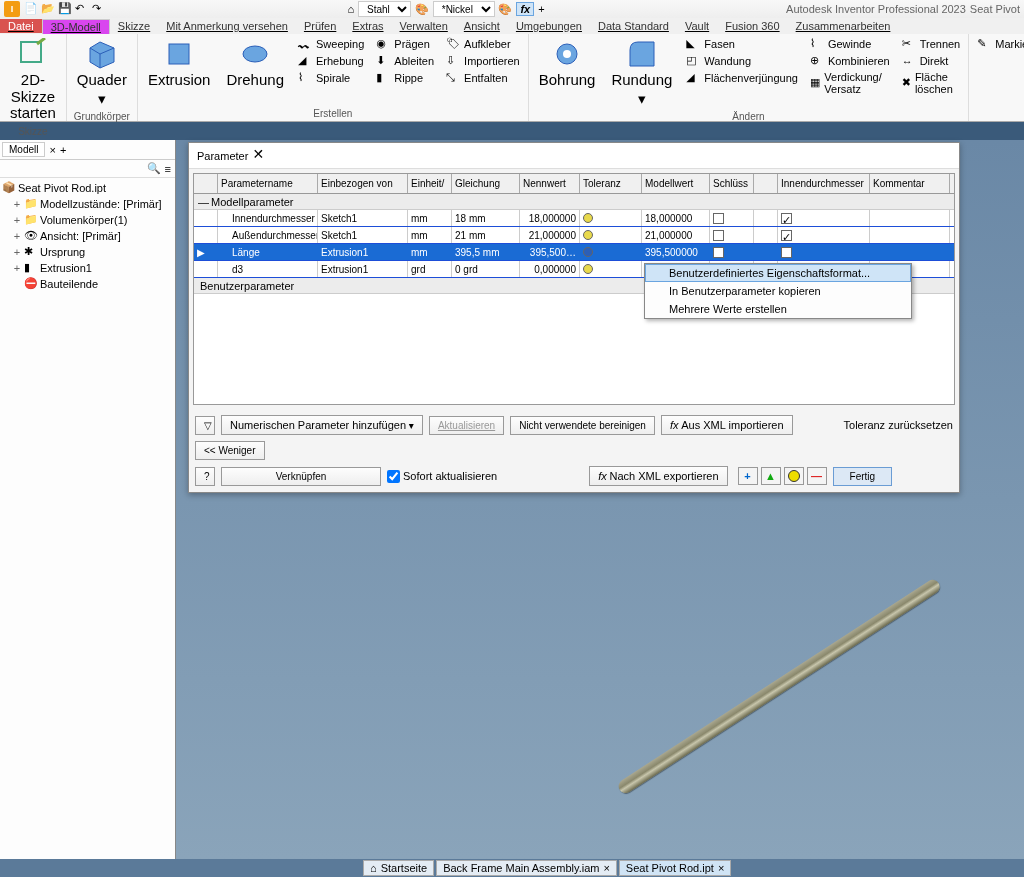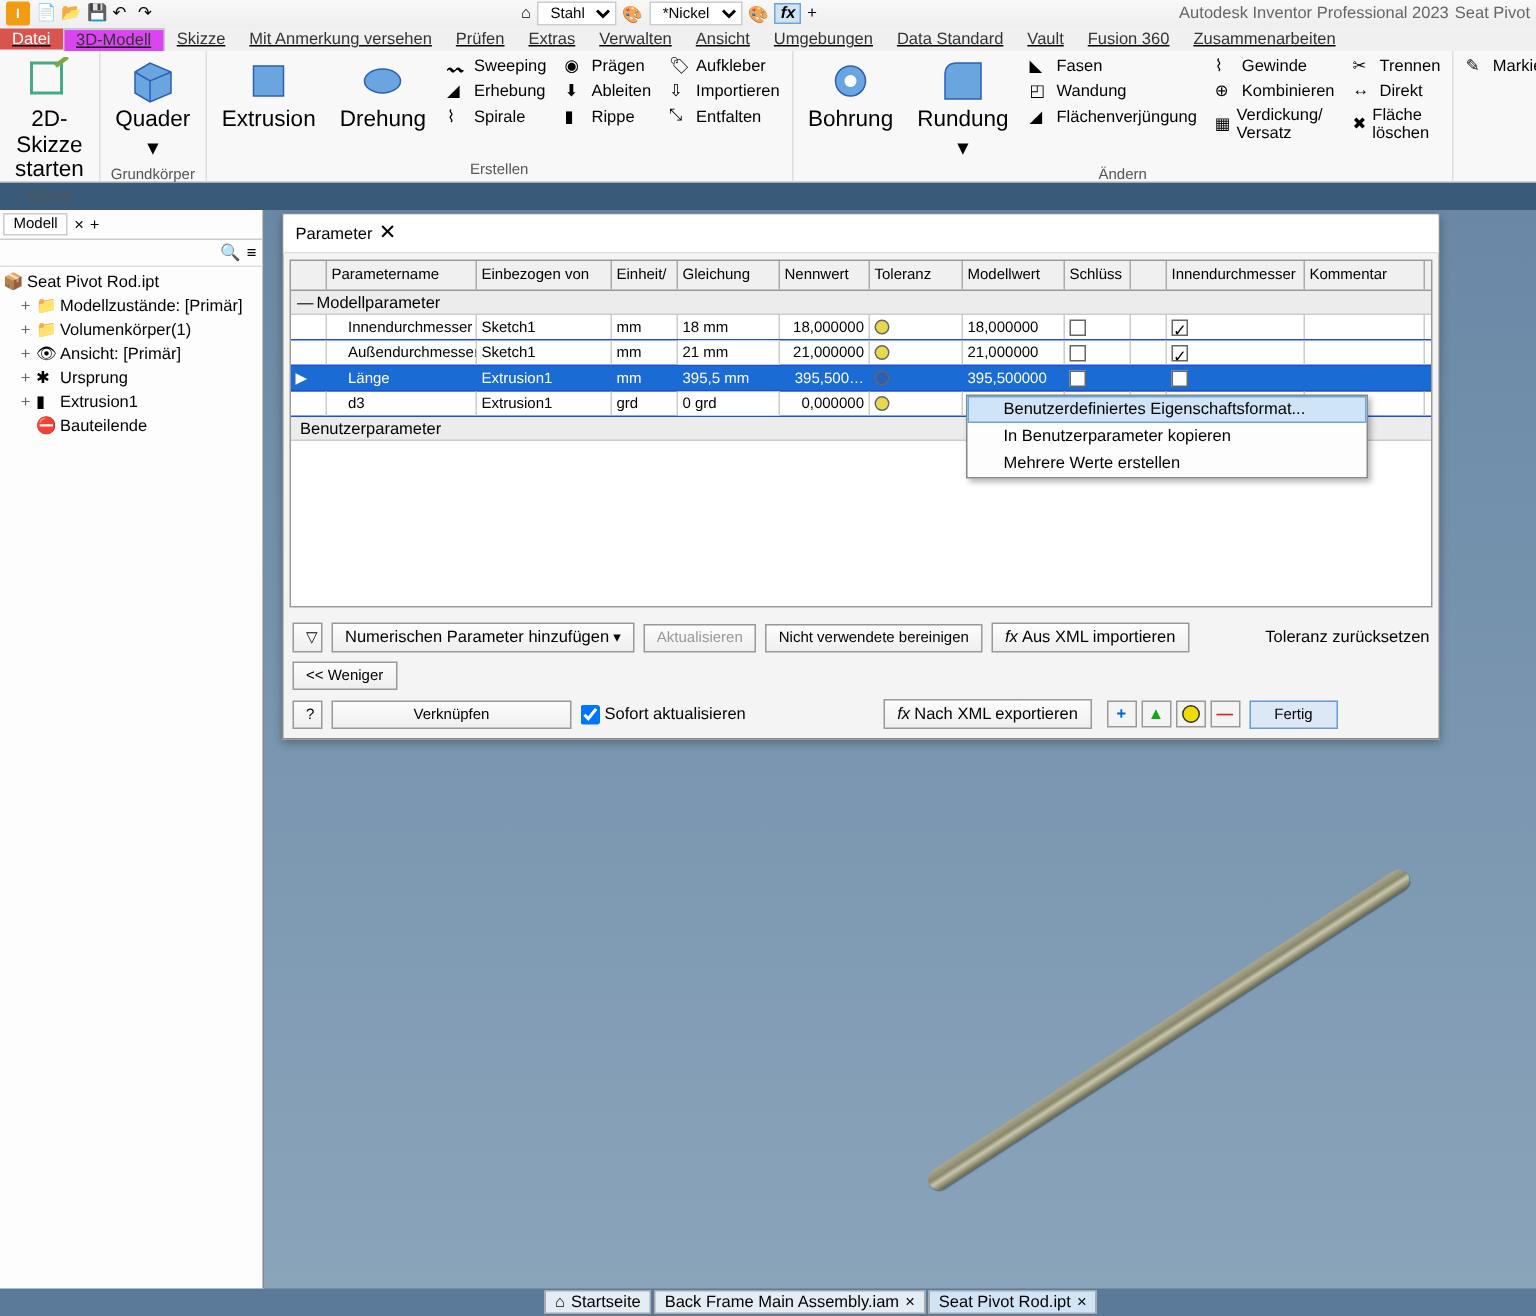--- a/index.html
+++ b/index.html
@@ -44,21 +44,21 @@
 .grid-header .gh { border-right: 1px solid #aaa; padding: 4px 3px; font-size: 10px; overflow: hidden; white-space: nowrap; }
 .grid-row { display: flex; border-bottom: 1px solid #1d4ed8; height: 17px; align-items: stretch; }
 .grid-row .gc { border-right: 1px solid #ccc; padding: 1px 3px; font-size: 10px; overflow: hidden; white-space: nowrap; display: flex; align-items: center; }
 .section-row { background: #ececec; font-size: 10px; padding: 1px 4px; border-bottom: 1px solid #ccc; height: 16px; display: flex; align-items: center; gap: 2px; }
 .grid-row.sel { background: #1a6bd4; color: #fff; }
 .grid-row.sel .gc { border-right-color: #1a6bd4; }
 .tol-ind { width: 10px; height: 10px; border-radius: 50%; border: 1px solid #666; display: inline-block; margin-right: 2px; }
 .chk { width: 11px; height: 11px; border: 1px solid #666; background: #fff; }
 .param-bottom { display: flex; gap: 6px; padding: 6px; align-items: center; flex-wrap: wrap; }
 .pbtn { border: 1px solid #999; background: linear-gradient(#fdfdfd,#eee); padding: 3px 8px; font-size: 10px; cursor: pointer; }
-.pbtn.disabled { color: #999; }
+.pbtn.disabled { color: #999; text-decoration: underline; }
 .pbtn.fertig { background: #dce8f5; border-color: #6a9cd4; padding: 3px 16px; }
 .tol-icons { display: flex; gap: 3px; margin-left: 4px; }
 .tol-icons .ti { width: 20px; height: 18px; border: 1px solid #999; display: flex; align-items: center; justify-content: center; }
 .context-menu { position: absolute; left: 644px; top: 263px; width: 268px; background: #fdfdfd; border: 1px solid #888; box-shadow: 2px 2px 4px rgba(0,0,0,.3); z-index: 100; }
 .context-menu .cm-item { padding: 3px 10px 3px 24px; font-size: 11px; cursor: pointer; }
 .context-menu .cm-item.hl { background: #cfe4f7; border: 1px solid #6aa5e0; padding: 2px 9px 2px 23px; }
 .doc-tabs { position: absolute; bottom: 0; left: 363px; height: 18px; display: flex; align-items: center; gap: 2px; }
 .doc-tab { background: #e4ecf4; border: 1px solid #aaa; padding: 1px 6px; font-size: 10px; display: flex; gap: 4px; align-items: center; }
 .doc-tab.active { background: #d0e4f5; }
 .rod { position: absolute; left: 472px; top: 522px; width: 380px; height: 230px; transform: rotate(-33deg); transform-origin: center; }

